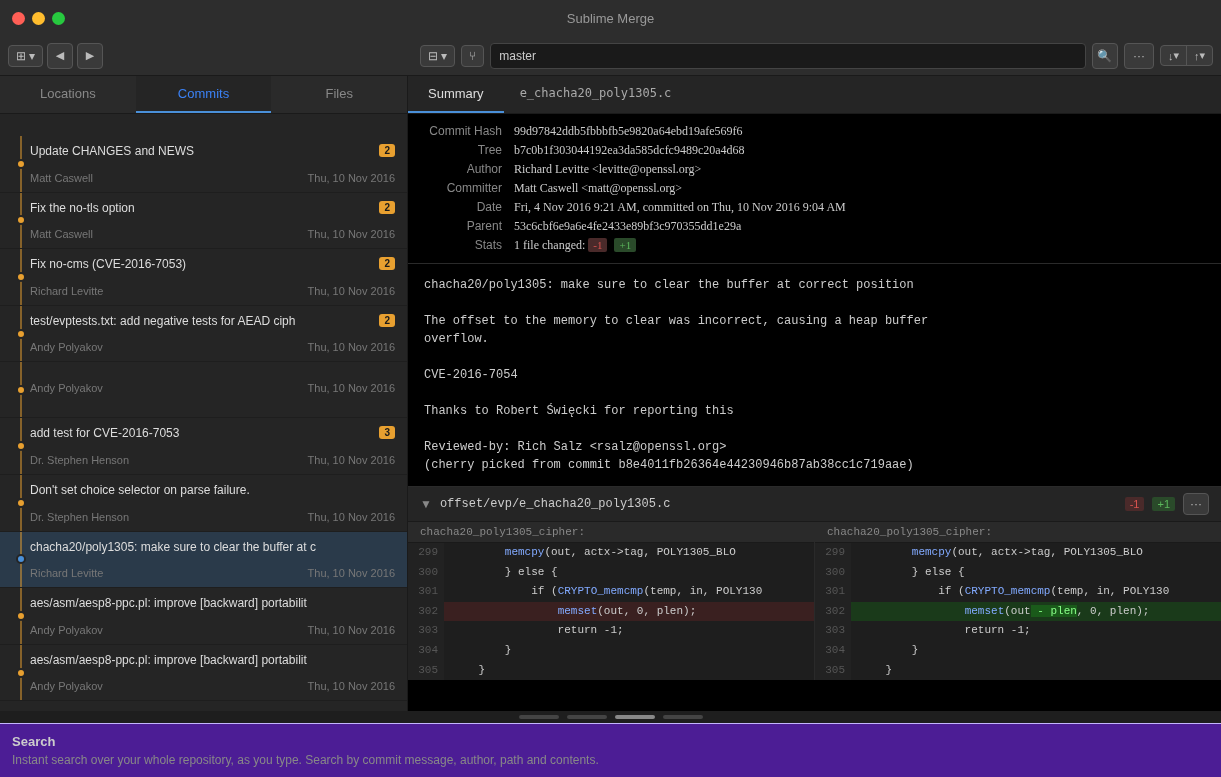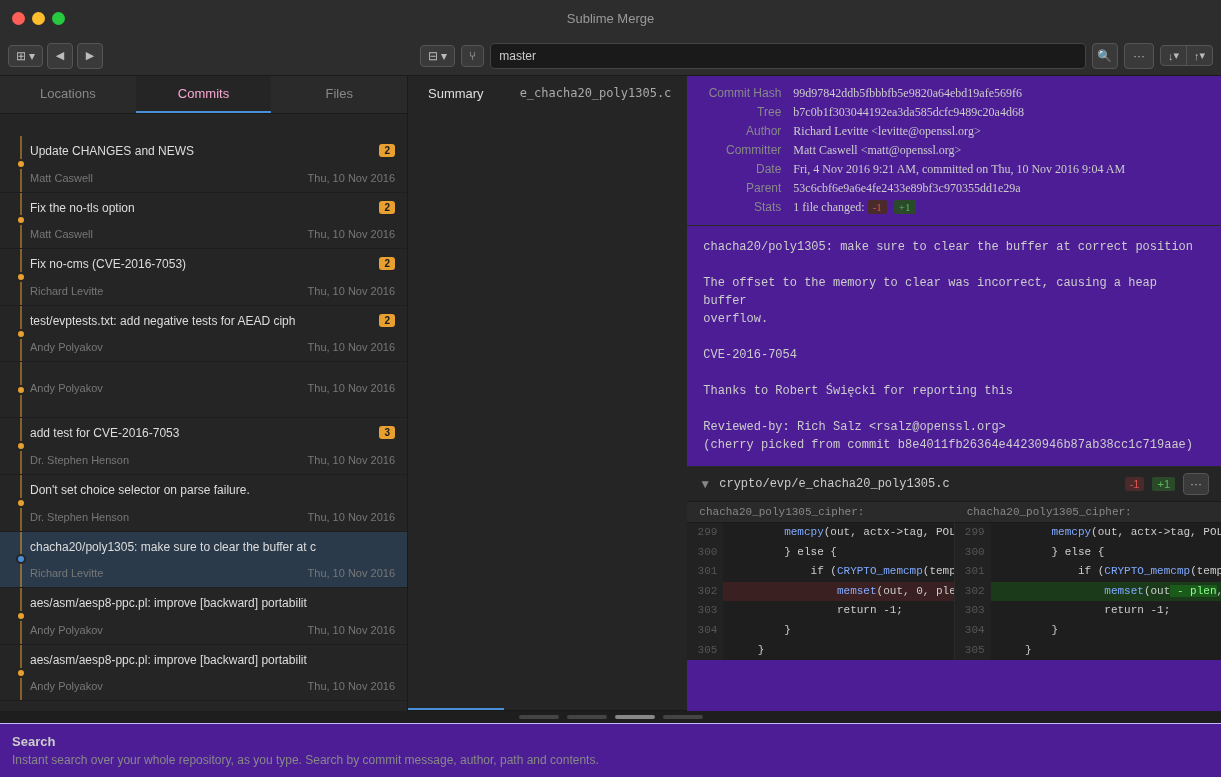--- a/index.html
+++ b/index.html
@@ -174,21 +174,21 @@
     .tab {
       padding: 10px 16px;
       font-size: 13px;
       color: #888;
       cursor: pointer;
       border-bottom: 2px solid transparent;
       flex: 1;
       text-align: center;
     }
     .tab.active {
-      color: #f9a8d4;
+      color: #3b82f6;
       border-bottom: 2px solid #4a90d9;
       background: #252525;
     }
 
     
     .commit-list {
       flex: 1;
       overflow-y: auto;
       overflow-x: hidden;
     }
@@ -257,22 +257,22 @@
       justify-content: space-between;
       font-size: 11px;
       color: #777;
       margin-top: 12px;
     }
 
     
     .right-panel {
       flex: 1;
       display: flex;
-      flex-direction: row;
-      background: #4c1d95;
+      flex-direction: column;
+      background: #000000;
       overflow: hidden;
     }
 
     
     .summary-tabs {
       display: flex;
       background: #252525;
       border-bottom: 1px solid #1a1a1a;
       flex-shrink: 0;
     }
@@ -722,21 +722,21 @@
 CVE-2016-7054
 
 Thanks to Robert Święcki for reporting this
 
 Reviewed-by: Rich Salz &lt;rsalz@openssl.org&gt;
 (cherry picked from commit b8e4011fb26364e44230946b87ab38cc1c719aae)</div>
 
       <div>
         <div class="diff-header">
           <span class="diff-toggle">▼</span>
-          <span class="diff-filename">crypto/evp/e_chacha20_poly1305.c</span>
+          <span class="diff-filename">offset/evp/e_chacha20_poly1305.c</span>
           <span class="diff-stat-badge diff-stat-minus">-1</span>
           <span class="diff-stat-badge diff-stat-plus">+1</span>
           <div class="diff-more-btn">···</div>
         </div>
 
         <div class="diff-panes">
 
           <div class="diff-pane">
             <div class="diff-pane-header">chacha20_poly1305_cipher:</div>
             <div class="diff-line normal">

